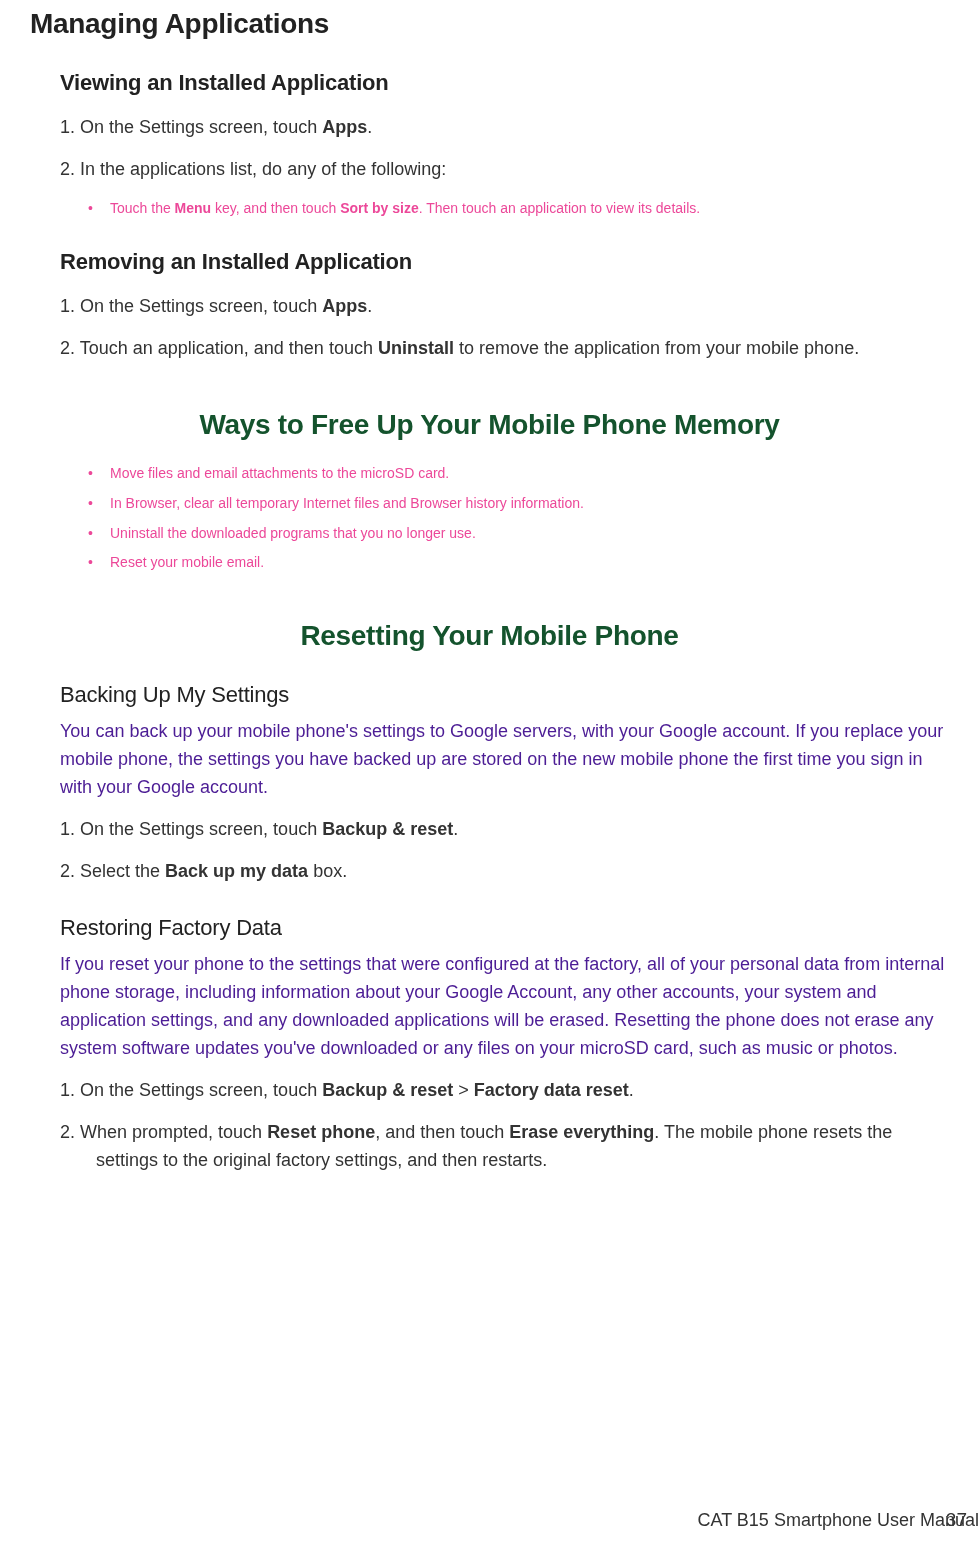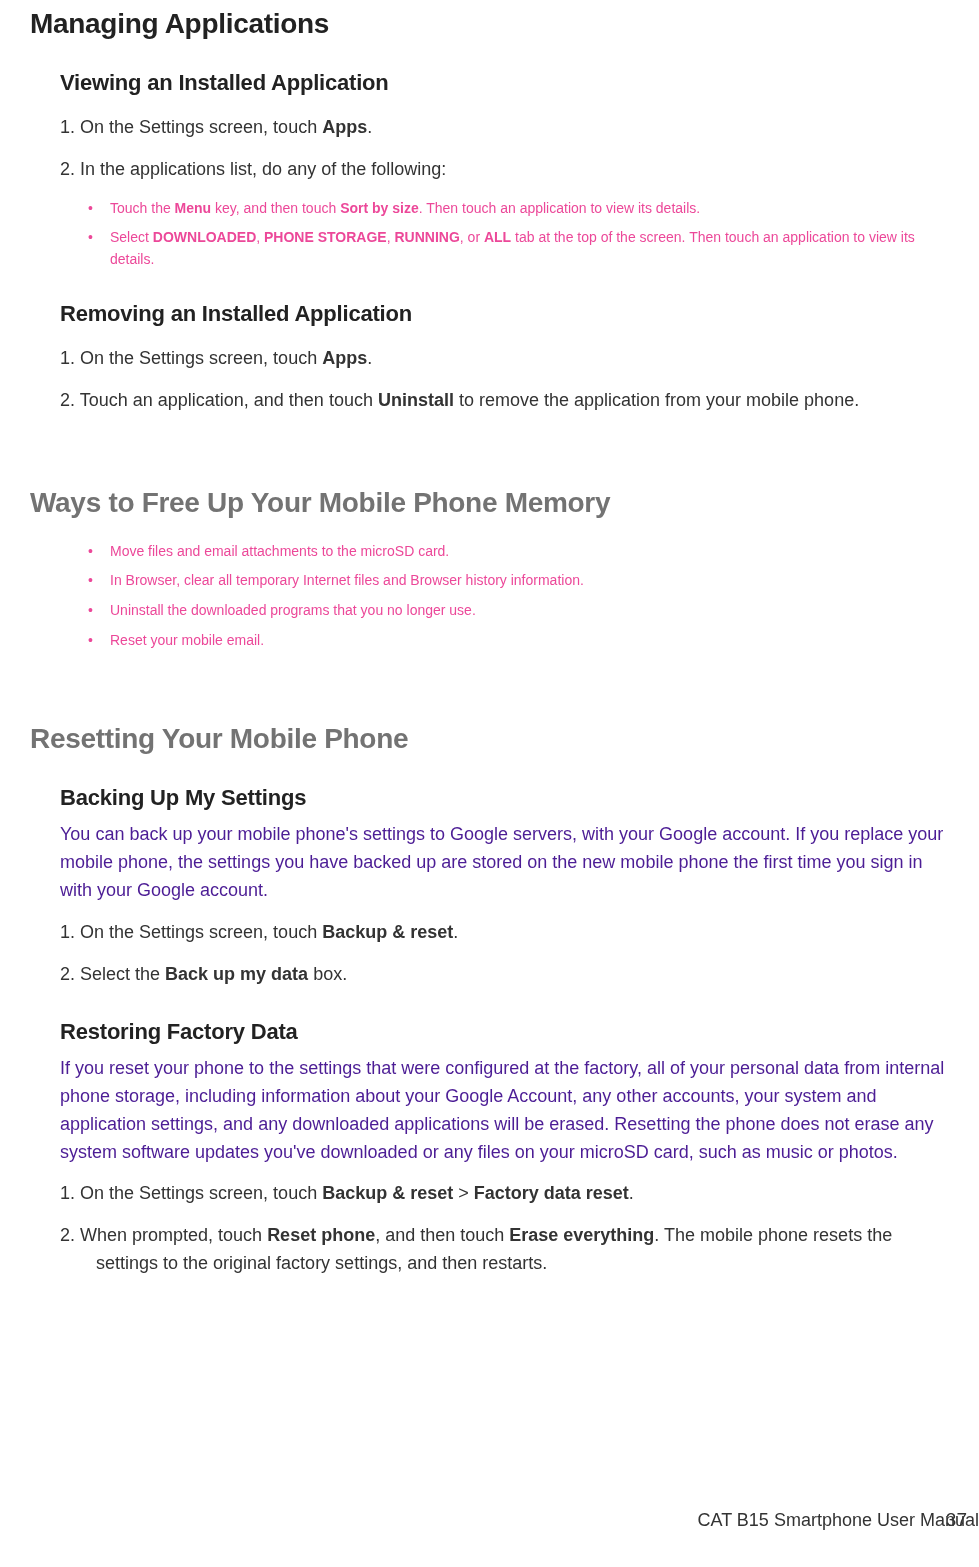--- a/index.html
+++ b/index.html
@@ -29,28 +29,29 @@
       font-weight: bold;
       color: #222;
       margin-top: 30px;
       margin-bottom: 18px;
       margin-left: 30px;
       letter-spacing: -0.2px;
     }
     .h1-section {
       font-size: 28px;
       font-weight: bold;
-      color: #737373;
-      margin-top: 72px;
+      color: #14532d;
+      margin-top: 46px;
       margin-bottom: 22px;
       letter-spacing: -0.3px;
+      text-align: center;
     }
     .h2-nogap {
       font-size: 22px;
-      font-weight: bold;
+      font-weight: normal;
       color: #222;
       margin-top: 30px;
       margin-bottom: 10px;
       margin-left: 30px;
       letter-spacing: -0.2px;
     }
     .para {
       font-size: 18px;
       line-height: 1.55;
       color: #4c1d95;
@@ -128,23 +129,20 @@
 <div class="step">
   <span>1. On the Settings screen, touch </span><span class="b">Apps</span><span>.</span>
 </div>
 
 <div class="step">2. In the applications list, do any of the following:</div>
 
 <ul class="bullet-list">
   <li>
     <span>Touch the </span><span class="b">Menu</span><span> key, and then touch </span><span class="b">Sort by size</span><span>. Then touch an application to view its details.</span>
   </li>
-  <li>
-    <span>Select </span><span class="b">DOWNLOADED</span><span>, </span><span class="b">PHONE STORAGE</span><span>, </span><span class="b">RUNNING</span><span>, or </span><span class="b">ALL</span><span> tab at the top of the screen. Then touch an application to view its details.</span>
-  </li>
 </ul>
 
 <div class="h2">Removing an Installed Application</div>
 
 <div class="step">
   <span>1. On the Settings screen, touch </span><span class="b">Apps</span><span>.</span>
 </div>
 
 <div class="step-hang">
   <span>2. Touch an application, and then touch </span><span class="b">Uninstall</span><span> to remove the application from your mobile phone.</span>

